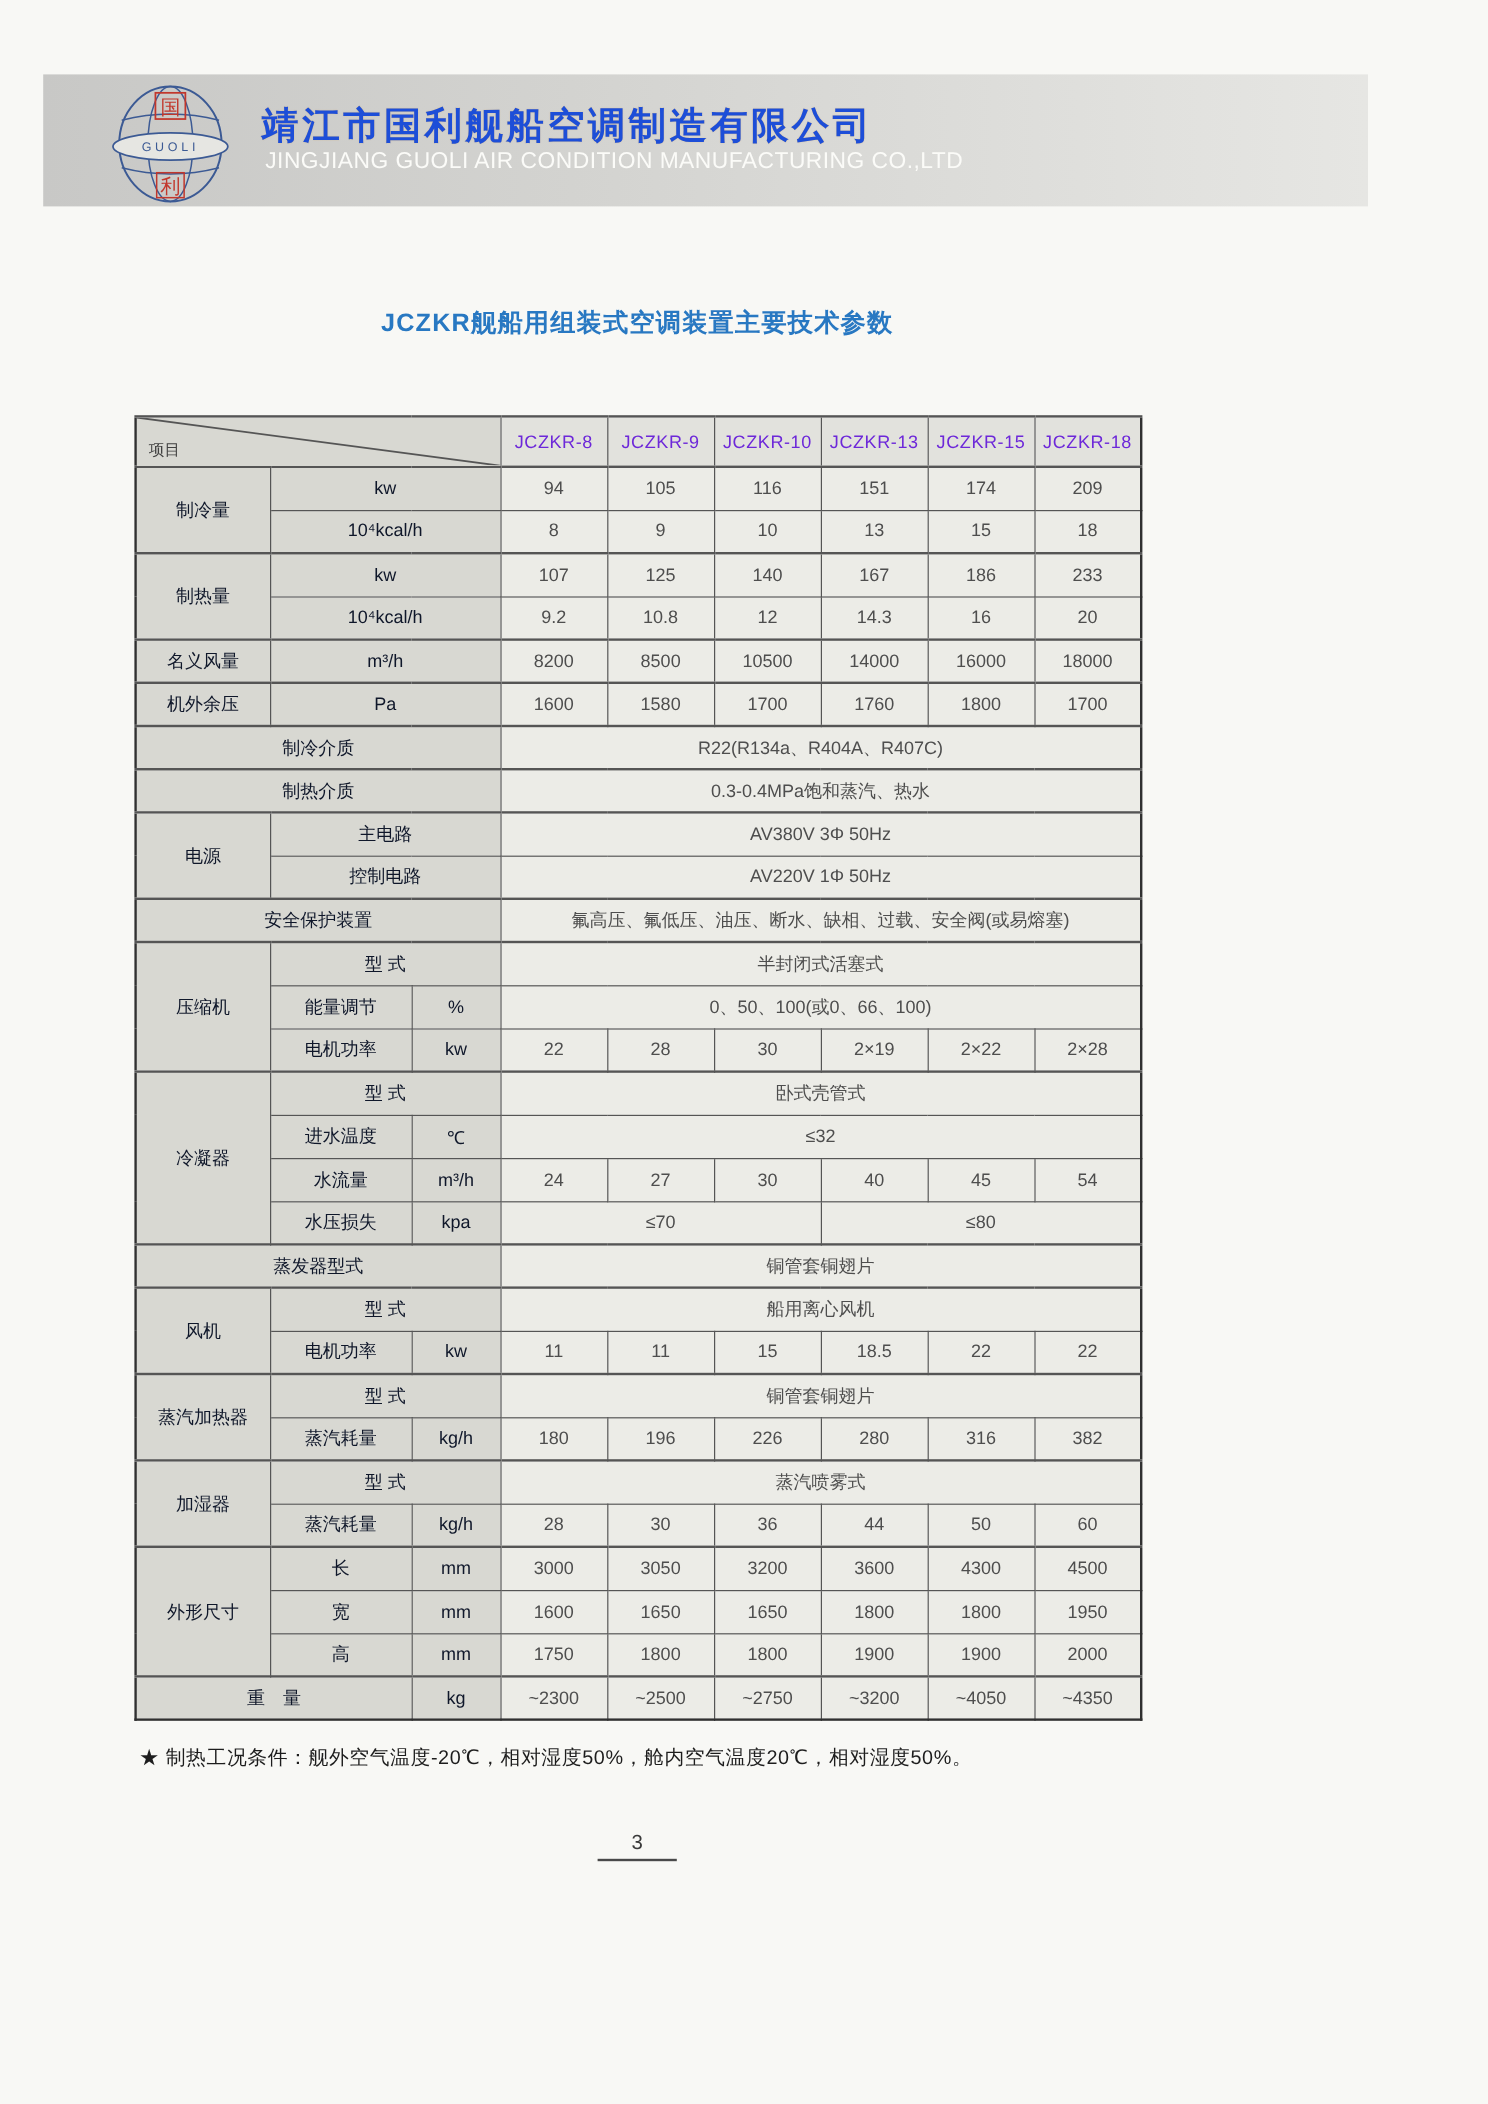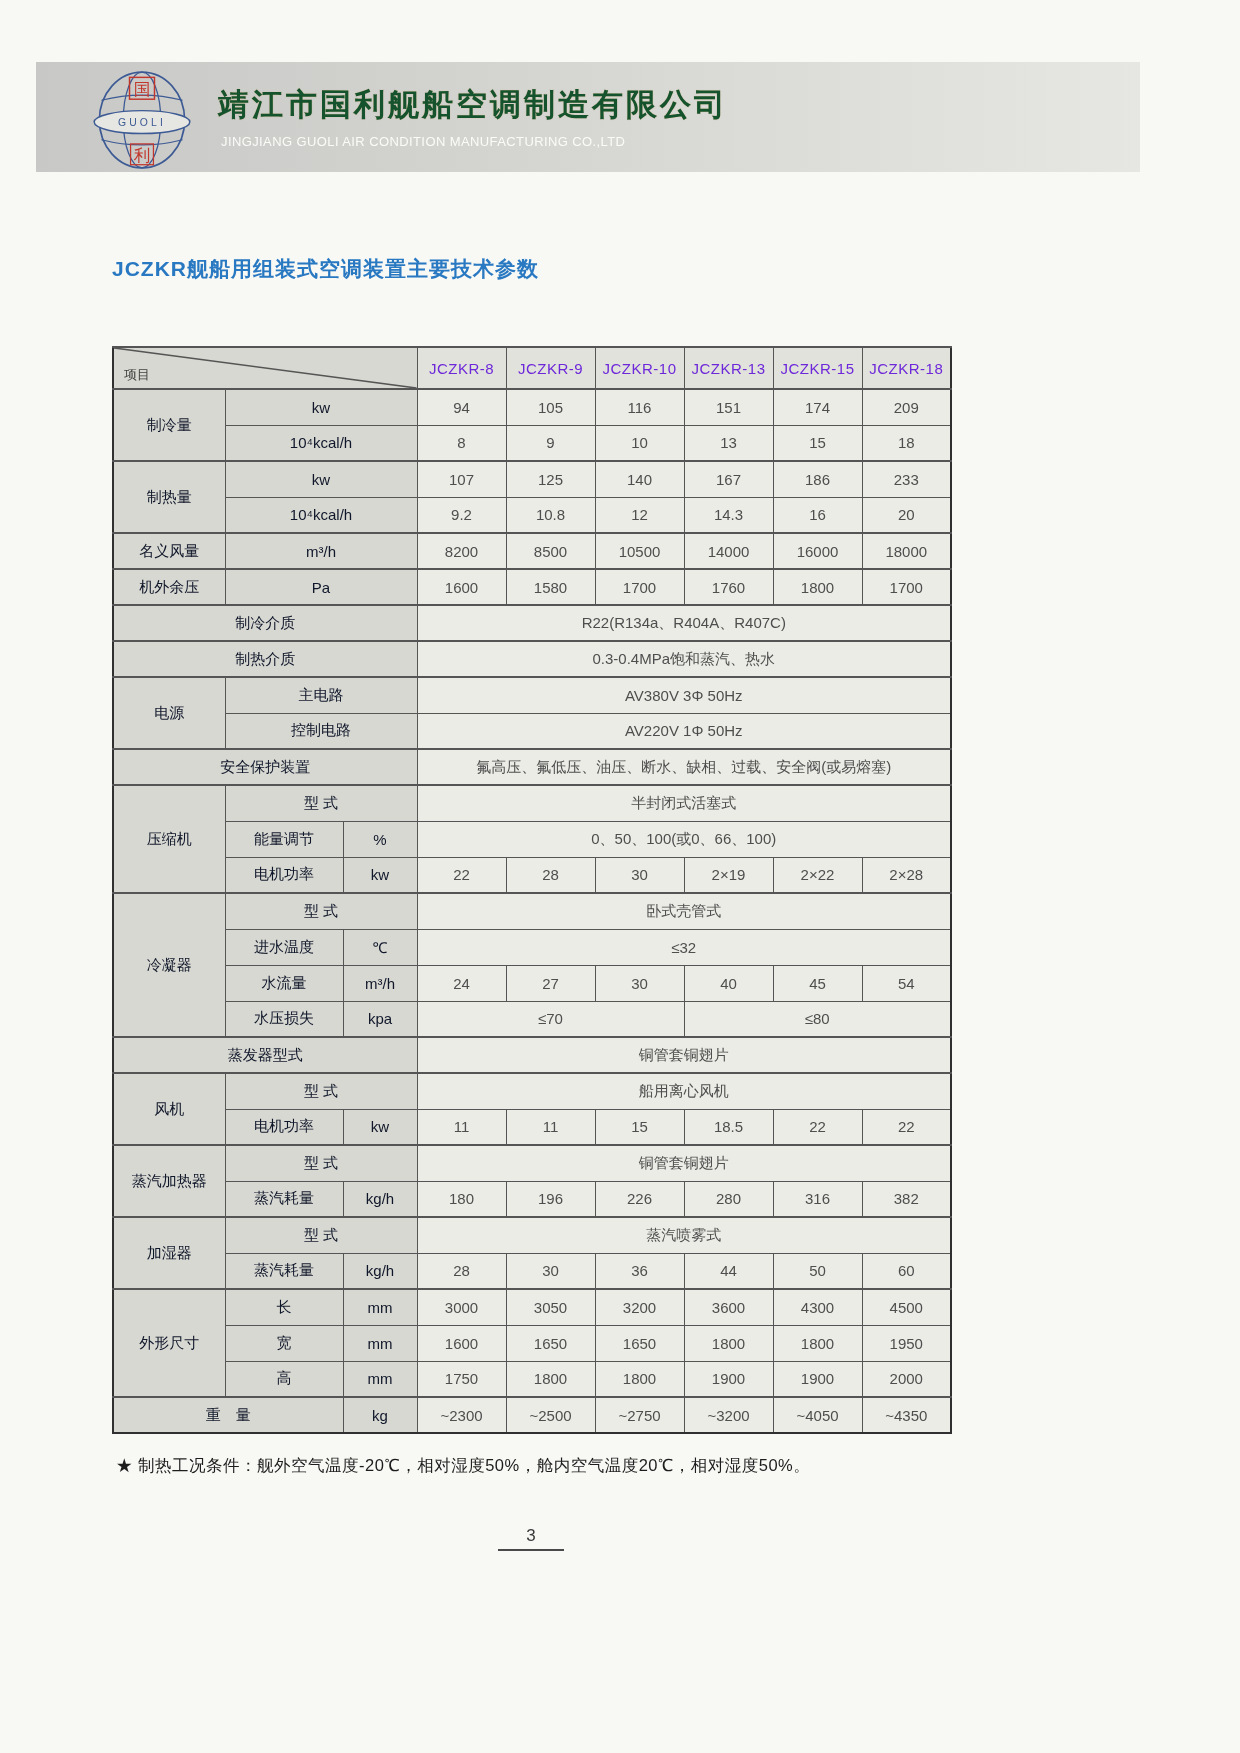--- a/index.html
+++ b/index.html
@@ -10,30 +10,30 @@
     overflow:hidden;
   }
   
   .header-band {
     position:absolute; left:36px; top:62px; width:1104px; height:110px;
     background:linear-gradient(90deg,#c8c8c6 0%,#d3d3d0 40%,#dededb 75%,#e6e6e3 100%);
   }
   .logo { position:absolute; left:90px; top:68px; width:104px; height:104px; }
   .company-cn {
     position:absolute; left:218px; top:84px;
-    font-size:31px; font-weight:bold; color:#14532d; letter-spacing:3px;
+    font-size:31px; font-weight:bold; color:#1d4ed8; letter-spacing:3px;
     text-shadow:0 0 1px rgba(232,146,15,.4);
   }
   .company-en {
-    position:absolute; left:221px; top:134px;
-    font-size:13px; color:#fbfbf8; letter-spacing:.4px;
+    position:absolute; left:221px; top:124px;
+    font-size:19px; color:#fbfbf8; letter-spacing:.4px;
   }
   
   .doc-title {
-    position:absolute; left:112px; top:255px; width:838px; 
+    position:absolute; left:112px; top:255px; width:838px; text-align:center;
     font-size:21px; font-weight:bold; color:#2878c2; letter-spacing:1px;
   }
   
   .spec-table {
     position:absolute; left:112px; top:346px; width:838px;
     border-collapse:collapse; table-layout:fixed;
     color:#4a4a4a;
   }
   .spec-table td {
     border:1px solid #555; text-align:center; vertical-align:middle;

